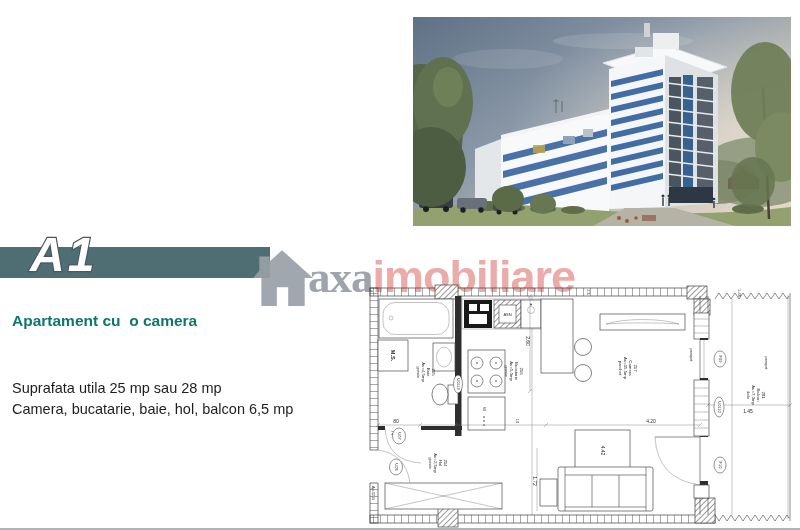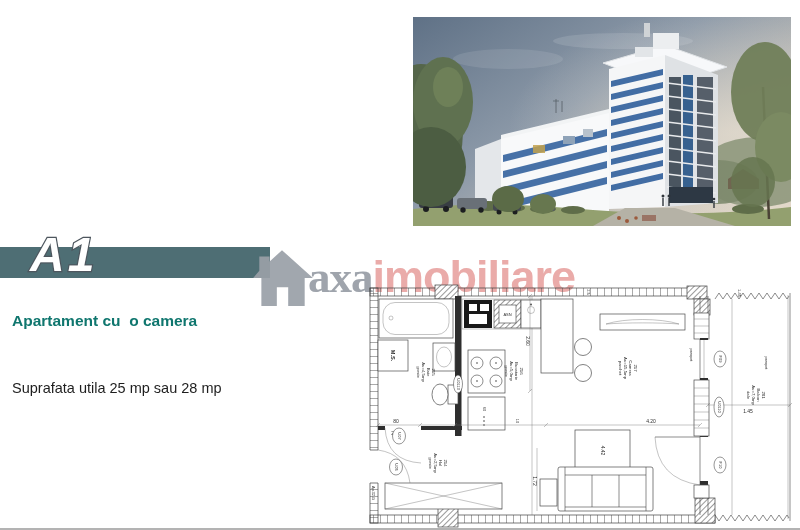--- a/index.html
+++ b/index.html
@@ -184,20 +184,21 @@
 <svg class="abs logo-house" viewBox="0 0 64 64">
   <path fill="var(--logo_gray,#a8afb7)" d="M10 26 L10 12 L20 12 L20 17 L32 6 L62 33 L54 33 L54 60 L38 60 L38 42 L27 42 L27 60 L12 60 L12 33 L4 33 Z"></path>
 </svg>
 <div class="abs logo-text">
   <span class="axa">axa</span><span class="imo">imobiliare</span>
 </div>
 
 <div class="abs title">Apartament cu  o camera</div>
 <div class="abs lines">
   <div>Suprafata utila 25 mp sau 28 mp</div>
+  <div>Camera, bucatarie, baie, hol, balcon 6,5 mp</div>
 </div>
 
 <svg class="abs plan" viewBox="0 0 432 247">
   <defs>
     <pattern id="ptv" width="7" height="8" patternUnits="userSpaceOnUse">
       <path d="M3.5 0 V8" stroke="#555" stroke-width="0.5"></path>
     </pattern>
     <pattern id="pth" width="8" height="7" patternUnits="userSpaceOnUse">
       <path d="M0 3.5 H8" stroke="#555" stroke-width="0.5"></path>
     </pattern>

